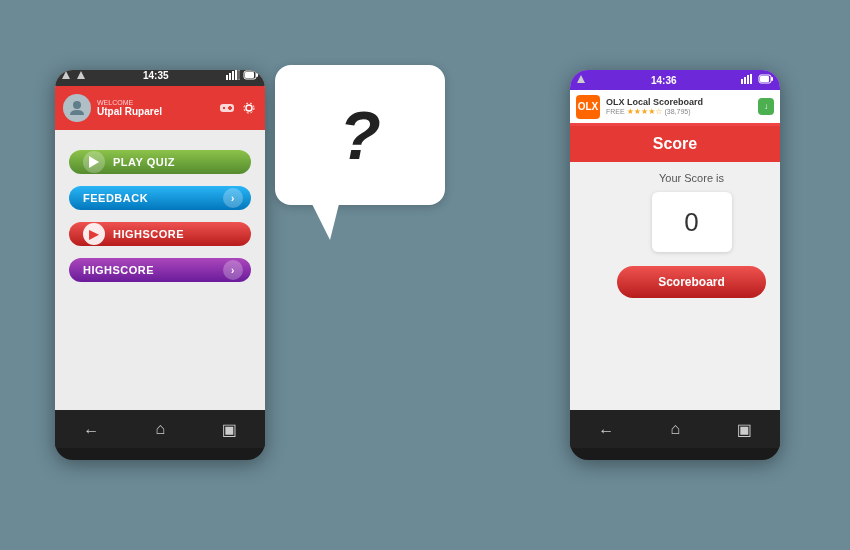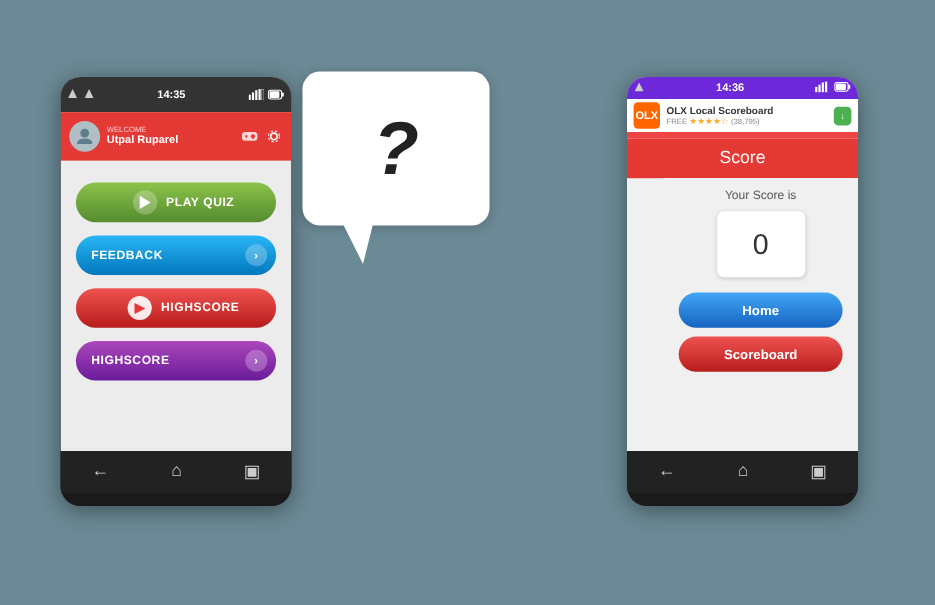--- a/index.html
+++ b/index.html
@@ -36,23 +36,23 @@
 
     .phone1 .phone-screen {
       width: 210px;
       height: 340px;
       background: #ececec;
     }
 
     
     .status-bar {
       background: #333;
-      height: 32px;
-      display: flex;
-      align-items: center;
+      height: 16px;
+      display: flex;
+      align-items: flex-start;
       justify-content: space-between;
       padding: 0 6px;
       font-size: 9px;
       color: #fff;
     }
 
     .status-bar .icons {
       display: flex;
       gap: 3px;
       align-items: center;
@@ -105,32 +105,31 @@
 
     
     .menu-area {
       padding: 20px 14px;
       display: flex;
       flex-direction: column;
       gap: 12px;
     }
 
     .menu-btn {
-      height: 36px;
+      height: 24px;
       border-radius: 20px;
       display: flex;
       align-items: center;
       cursor: pointer;
       font-size: 11px;
       font-weight: bold;
       color: #fff;
       letter-spacing: 0.5px;
       position: relative;
       padding-left: 14px;
-      justify-content: center;
     }
 
     .menu-btn.play {
       background: linear-gradient(to bottom, #8bc34a, #558b2f);
     }
 
     .menu-btn.feedback {
       background: linear-gradient(to bottom, #29b6f6, #0277bd);
       padding-right: 8px;
     }
@@ -240,21 +239,21 @@
     }
 
     
     .ad-bar {
       background: #fff;
       height: 36px;
       display: flex;
       align-items: center;
       padding: 0 6px;
       gap: 6px;
-      border-bottom: 6px solid #ef4444;
+      border-bottom: 3px solid #ef4444;
     }
 
     .ad-logo {
       width: 24px;
       height: 24px;
       background: #ff6600;
       border-radius: 4px;
       display: flex;
       align-items: center;
       justify-content: center;
@@ -298,21 +297,21 @@
       background: #e53935;
       height: 36px;
       display: flex;
       align-items: center;
       justify-content: center;
     }
 
     .score-title {
       color: #fff;
       font-size: 16px;
-      font-weight: normal;
+      font-weight: bold;
     }
 
     
     .score-body {
       padding: 10px 14px;
       background: #f0f0f0;
       margin-left: 33px;
     }
 
     .your-score-label {
@@ -508,21 +507,20 @@
       <div class="ad-install">↓</div>
     </div>
 
     <div class="score-header">
       <span class="score-title">Score</span>
     </div>
 
     <div class="score-body">
       <div class="your-score-label">Your Score is</div>
       <div class="score-box">0</div>
-      <div class="score-btn home-btn">Home</div>
       <div class="score-btn scoreboard-btn">Scoreboard</div>
     </div>
   </div>
 
   <div class="nav-bar">
     <span class="nav-icon">←</span>
     <span class="nav-icon">⌂</span>
     <span class="nav-icon">▣</span>
   </div>
 </div>

